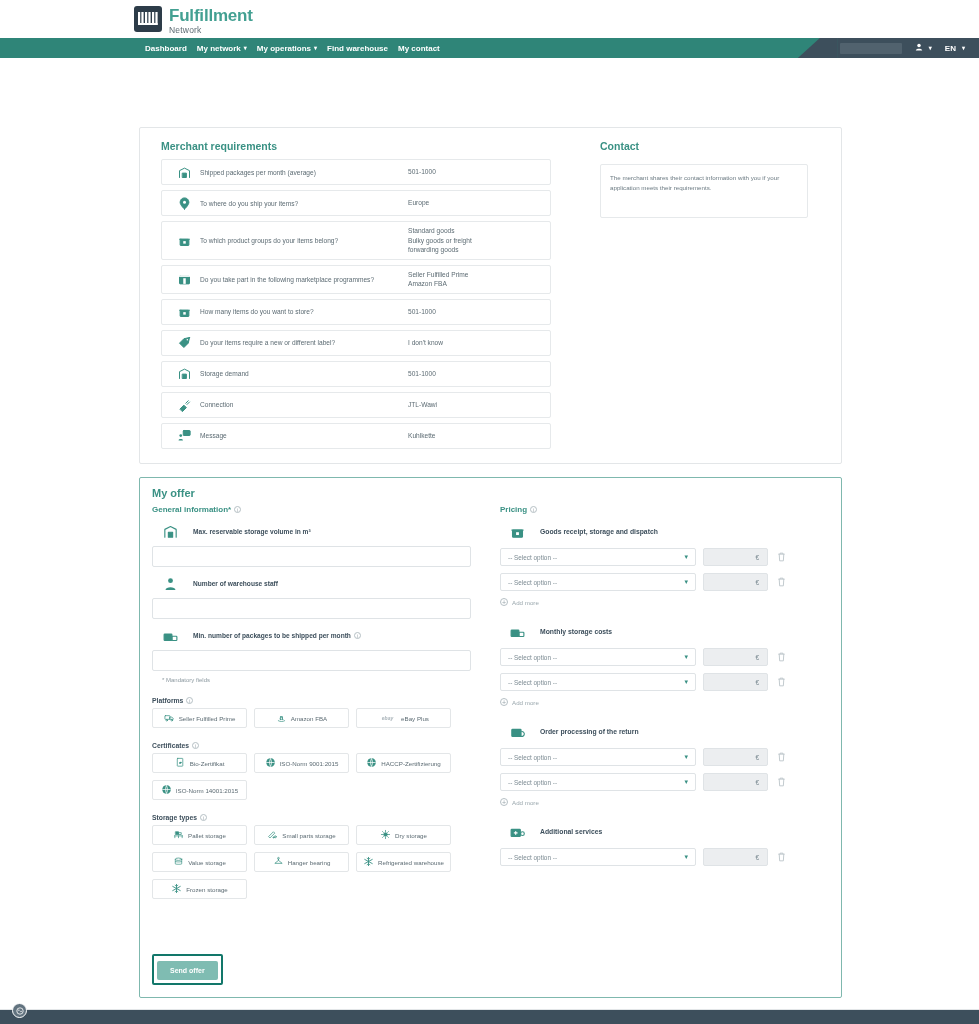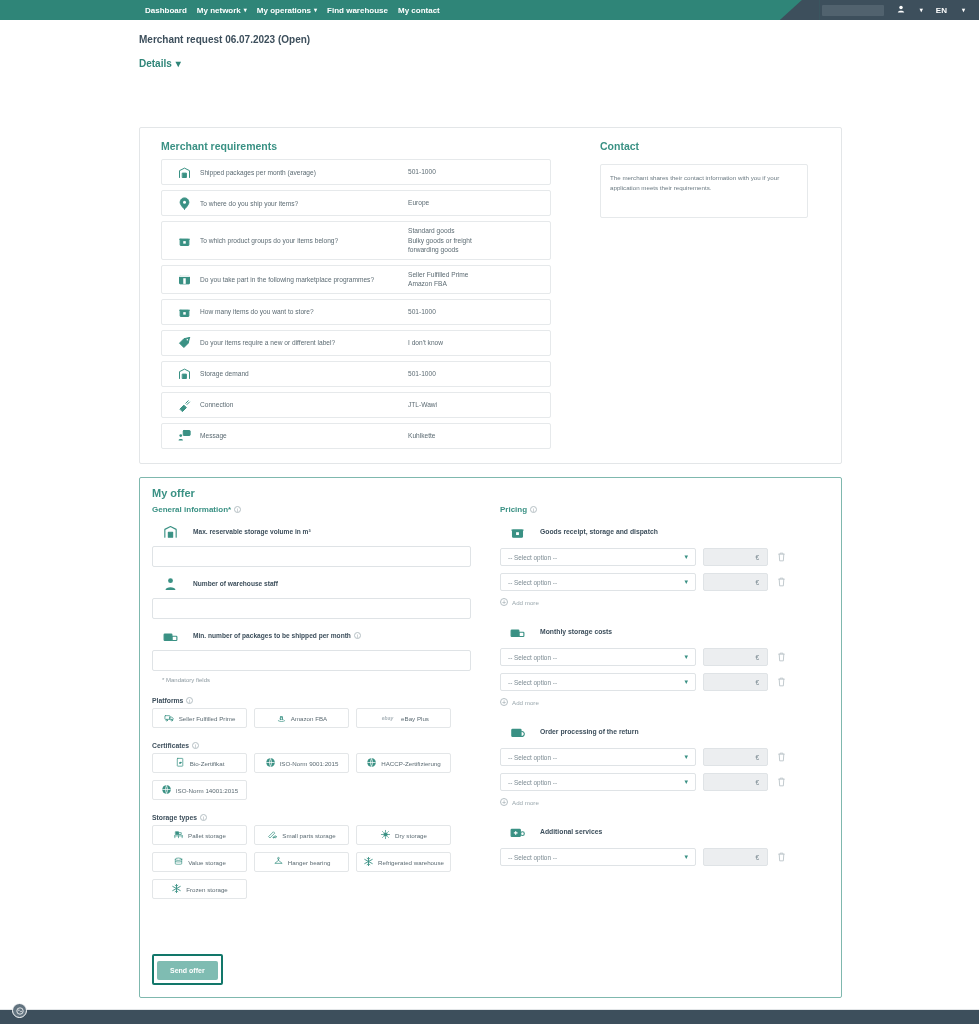--- a/index.html
+++ b/index.html
@@ -40,21 +40,21 @@
   }
   .nav-slant {
     width:40px; height:20px; background:#3d4f5c;
     clip-path: polygon(22px 0, 100% 0, 100% 100%, 0 100%);
   }
   .nav-dark {
     height:20px; background:#3d4f5c; display:flex; align-items:center;
     padding-right:14px; gap:13px;
   }
   .nav-pill { width:62px; height:11px; background:#51626e; border-radius:1px; margin-left:2px;}
-  .nav-icon-item { color:#fff; font-size:8px; font-weight:bold; display:flex; align-items:center; gap:15px; cursor:pointer;}
+  .nav-icon-item { color:#fff; font-size:8px; font-weight:bold; display:flex; align-items:center; gap:6px; cursor:pointer;}
 
   
   .content { padding: 14px 0 0 0; }
   .page-title { margin-left:139px; font-size:10px; font-weight:bold; color:#3d4f5c; }
   .details-toggle {
     margin-left:139px; margin-top:13px; font-size:10px; font-weight:bold;
     color:#2f8578; cursor:pointer; display:inline-flex; align-items:center; gap:4px;
   }
 
   
@@ -162,20 +162,39 @@
     background:#62737f; border:1.5px solid #fff; display:flex; align-items:center; justify-content:center;
     cursor:pointer; z-index:5;
   }
   .sep-line { position:absolute; left:0; bottom:14px; width:979px; height:1px; background:#e3e6e8; }
 </style>
 </head>
 <body>
 
 <div class="page">
 
+  <div class="logo-bar">
+    <div class="logo">
+      <div class="logo-mark">
+        <svg width="20" height="15" viewBox="0 0 20 15">
+          <rect x="0" y="0" width="2.2" height="13" fill="#fff"></rect>
+          <rect x="3.4" y="0" width="2.2" height="13" fill="#fff"></rect>
+          <rect x="7" y="0" width="2.2" height="13" fill="#fff"></rect>
+          <rect x="10.4" y="0" width="2.2" height="13" fill="#fff"></rect>
+          <rect x="14" y="0" width="2.2" height="13" fill="#fff"></rect>
+          <rect x="17.4" y="0" width="2.2" height="13" fill="#fff"></rect>
+          <rect x="0" y="11" width="19.6" height="2" fill="#fff"></rect>
+        </svg>
+      </div>
+      <div class="logo-text">
+        <div class="logo-title">Fulfillment</div>
+        <div class="logo-sub">Network</div>
+      </div>
+    </div>
+  </div>
 
   <div class="navbar">
     <div class="nav-left" id="nav-left">
         <div class="nav-item">
           <span>Dashboard</span>
         </div>
         <div class="nav-item">
           <span>My network</span>
           <span class="caret">▾</span>
         </div>
@@ -204,27 +223,20 @@
           <span class="caret">▾</span>
         </div>
         <div class="nav-icon-item">
           <span>EN</span>
           <span class="caret">▾</span>
         </div>
       </div>
     </div>
   </div>
 
-  <div class="content">
-    <div class="page-title">Merchant request 06.07.2023 (Open)</div>
-    <div class="details-toggle">
-      <span>Details</span>
-      <span>▾</span>
-    </div>
-  </div>
 
   <div class="card card-offer">
     <div class="card-h" style="position:absolute;left:12px;top:9px;font-size:11px;">My offer</div>
 
     <div class="offer-left">
       <div class="sec-title">
         <span>General information*</span>
         <i class="info-i">i</i>
       </div>
       <div id="gen-fields">

